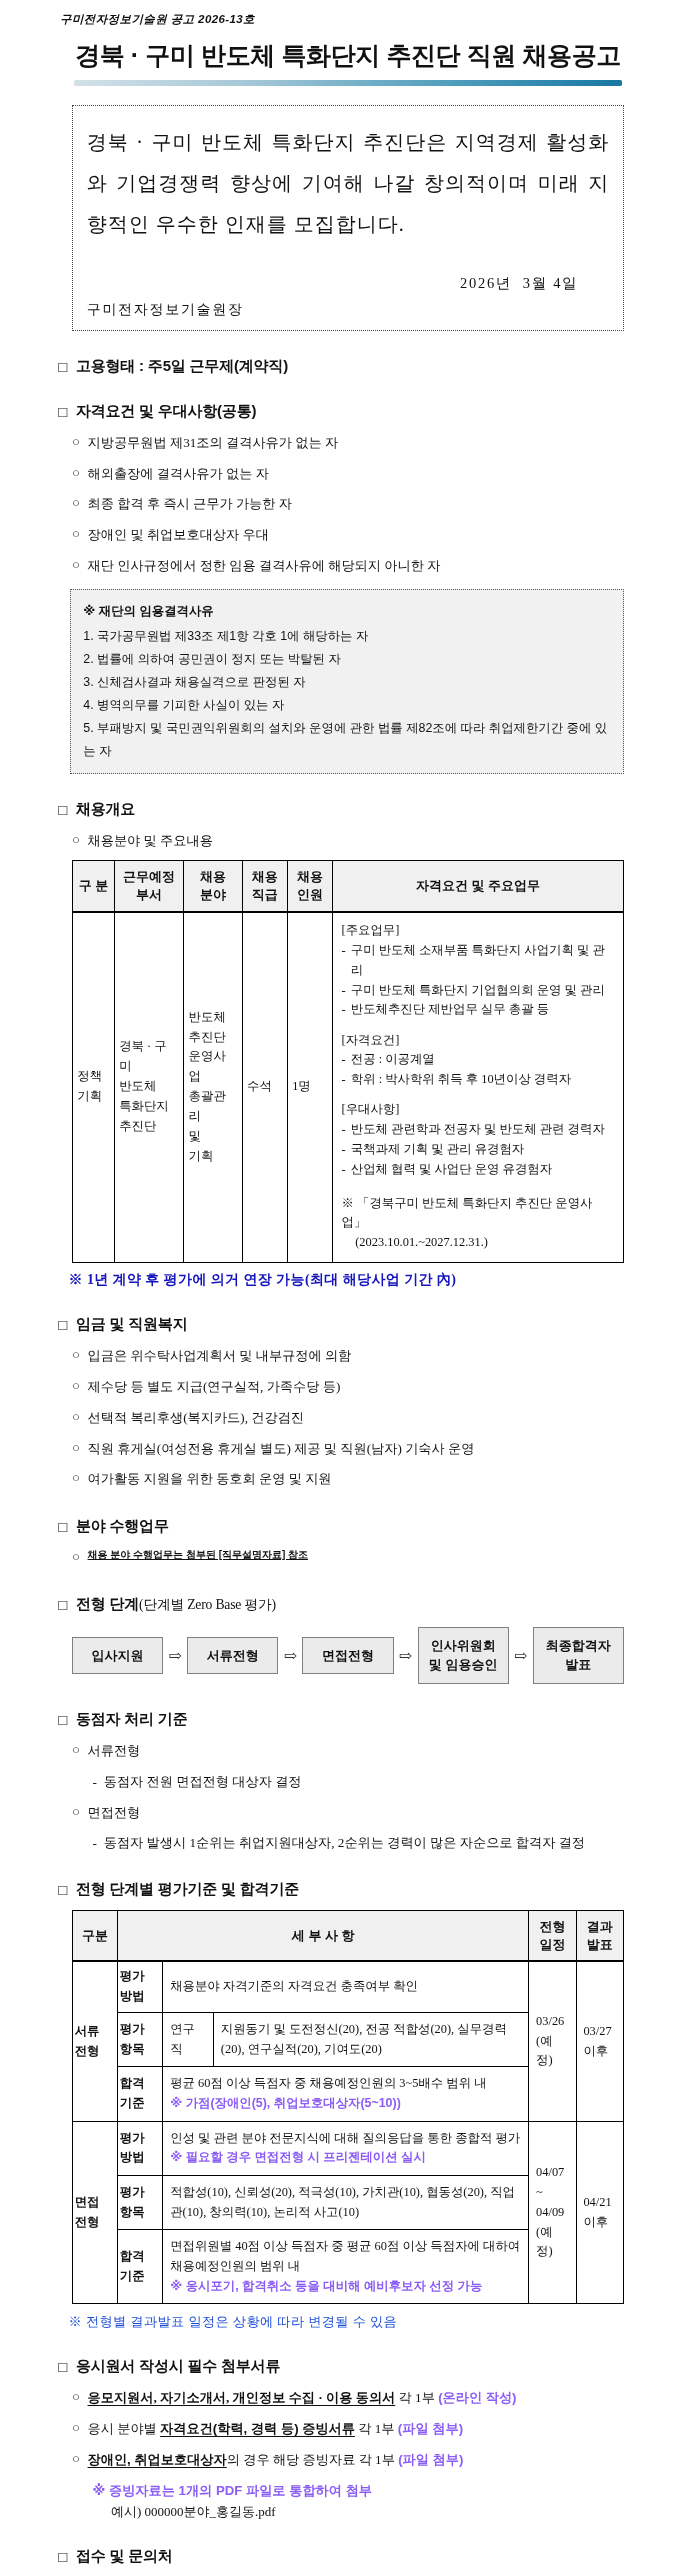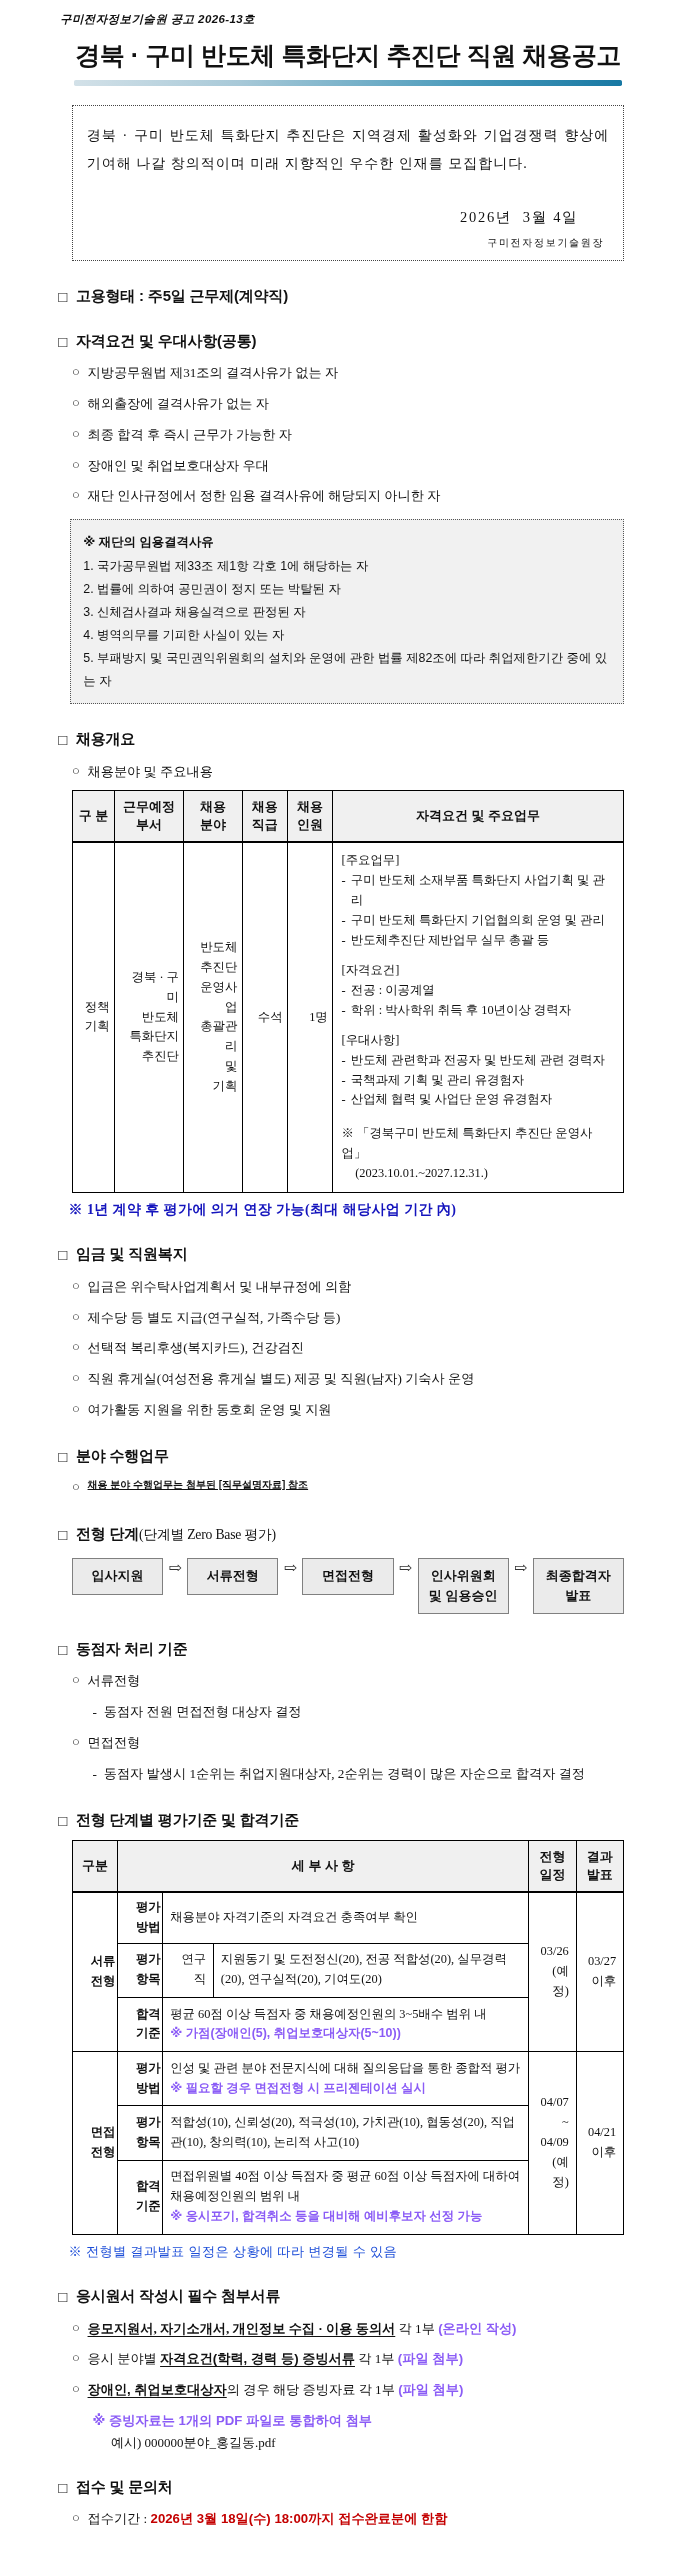--- a/index.html
+++ b/index.html
@@ -5,23 +5,23 @@
   html,body{margin:0;padding:0;background:#ffffff;}
   body{width:684px;font-family:"Liberation Serif","DejaVu Serif",serif;color:#111;-webkit-font-smoothing:antialiased;}
   .page{padding:8.5px 60px 29px 72px;}
   .pre{white-space:pre-line;}
   
   .notice-no{font-family:"Liberation Sans","DejaVu Sans",sans-serif;font-weight:700;font-size:11.5px;margin:3.4px 0 12px -12px;letter-spacing:0.4px;font-style:italic;}
   .title{font-family:"Liberation Sans","DejaVu Sans",sans-serif;font-weight:900;font-size:25px;text-align:center;letter-spacing:-0.4px;margin:5.1px 0 8.5px 0;}
   .title-bar{height:6px;border-radius:1.7px;margin:0 1.7px 19px 1.7px;background:linear-gradient(90deg,#d3e1e8 0%,#a8c9d8 30%,#4d9cbc 70%,#1778a3 100%);}
   
   .intro-box{border:1.7px dotted #444;padding:15.4px 13.7px 10.3px 13.7px;margin-bottom:26px;}
-  .intro-text{font-size:14px;line-height:2.05;letter-spacing:1px;text-align:justify;}
+  .intro-text{font-size:20px;line-height:2.05;letter-spacing:1px;text-align:justify;}
   .intro-date{font-size:14.5px;text-align:right;margin-top:29px;letter-spacing:1.7px;padding-right:31px;}
-  .intro-signer{font-size:10px;text-align:right;margin-top:8.5px;letter-spacing:1.7px;padding-right:5.1px;}
+  .intro-signer{font-size:14px;text-align:left;margin-top:8.5px;letter-spacing:1.7px;padding-right:5.1px;}
   
   .sec{display:flex;align-items:baseline;gap:8.5px;font-family:"Liberation Sans","DejaVu Sans",sans-serif;font-weight:700;font-size:15px;margin:26px 0 10.3px -13.7px;letter-spacing:-0.2px;}
   .sec .sq{font-weight:400;font-size:15.4px;transform:translateY(0.9px);}
   .sec .light{font-family:"Liberation Serif","DejaVu Serif",serif;font-weight:400;font-size:13.7px;}
   
   .b1{display:flex;gap:7.7px;margin:7.7px 0;font-size:13.2px;line-height:1.75;}
   .b1 .mark{flex:0 0 auto;font-size:13px;}
   .b1 .btxt{flex:1 1 auto;}
   .b2{display:flex;gap:6.8px;margin:3.4px 0 3.4px 20.5px;font-size:13.2px;line-height:1.75;}
   .bold-serif{font-weight:700;}
@@ -29,29 +29,29 @@
   .blue{color:#8b5cf6;}
   .red{color:#c40000;}
   .u{text-decoration:underline;text-underline-offset:2.6px;font-weight:bold;}
   
   .gray-box{background:#f1f1f1;border:1.7px dotted #555;padding:10.3px 12px;font-family:"Liberation Sans","DejaVu Sans",sans-serif;font-size:12.4px;line-height:1.85;margin:12px 0 11px -1.7px;}
   .gray-box .gtitle{font-weight:700;margin-bottom:1.7px;}
   
   table{border-collapse:collapse;width:100%;}
   .tbl{border:1.7px solid #000;margin:6.8px 0 8.5px 0;font-size:12.4px;}
   .tbl th{font-family:"Liberation Sans","DejaVu Sans",sans-serif;font-weight:700;background:#f0f0f0;border:0.9px solid #000;padding:6.8px 3.4px;font-size:13px;}
-  .tbl td{border:0.9px solid #000;padding:5.1px 4.3px;vertical-align:middle;text-align:right;line-height:1.6;}
+  .tbl td{border:0.9px solid #000;padding:5.1px 4.3px;vertical-align:middle;text-align:left;line-height:1.6;}
   .tbl .hdr-row th{border-bottom:2.6px double #000;}
   .tbl td.detail{text-align:left;padding:8.5px 8.5px;}
   .group{margin-bottom:10.3px;}
   .dash-line{display:flex;gap:5.1px;}
   .cell-note{margin-top:13.7px;}
   .contract-note{color:#1414bd;font-weight:700;font-size:14px;margin:8.5px 0 0 -3.4px;letter-spacing:0.4px;}
   
-  .flow{display:flex;align-items:flex-start;justify-content:space-between;margin:13.7px 0 6.8px 0;}
+  .flow{display:flex;align-items:center;justify-content:space-between;margin:13.7px 0 6.8px 0;}
   .flow .step{background:#ebebeb;border:0.9px solid #808080;padding:7.7px 5.1px;min-width:79px;text-align:center;font-family:"Liberation Sans","DejaVu Sans",sans-serif;font-weight:700;font-size:13px;line-height:1.5;}
   .flow .arr{font-size:16px;color:#333;padding:0 1.7px;}
   
   .crit td{padding:6.8px 6.8px;}
   .crit td.lbl{font-family:"Liberation Sans","DejaVu Sans",sans-serif;font-weight:700;padding:5.1px 1.7px;}
   .crit td.content{text-align:left;}
   .crit .stage-sep td{border-top:1.7px solid #000;}
   .crit-note{color:#1d4ed8;font-size:13.2px;margin:3.4px 0 0 -3.4px;letter-spacing:0.4px;}
   .sub-note{margin:1.7px 0 1.7px 20.5px;font-size:13.2px;line-height:1.75;}
   .sub-note2{margin:1.7px 0 1.7px 39px;font-size:13px;}

